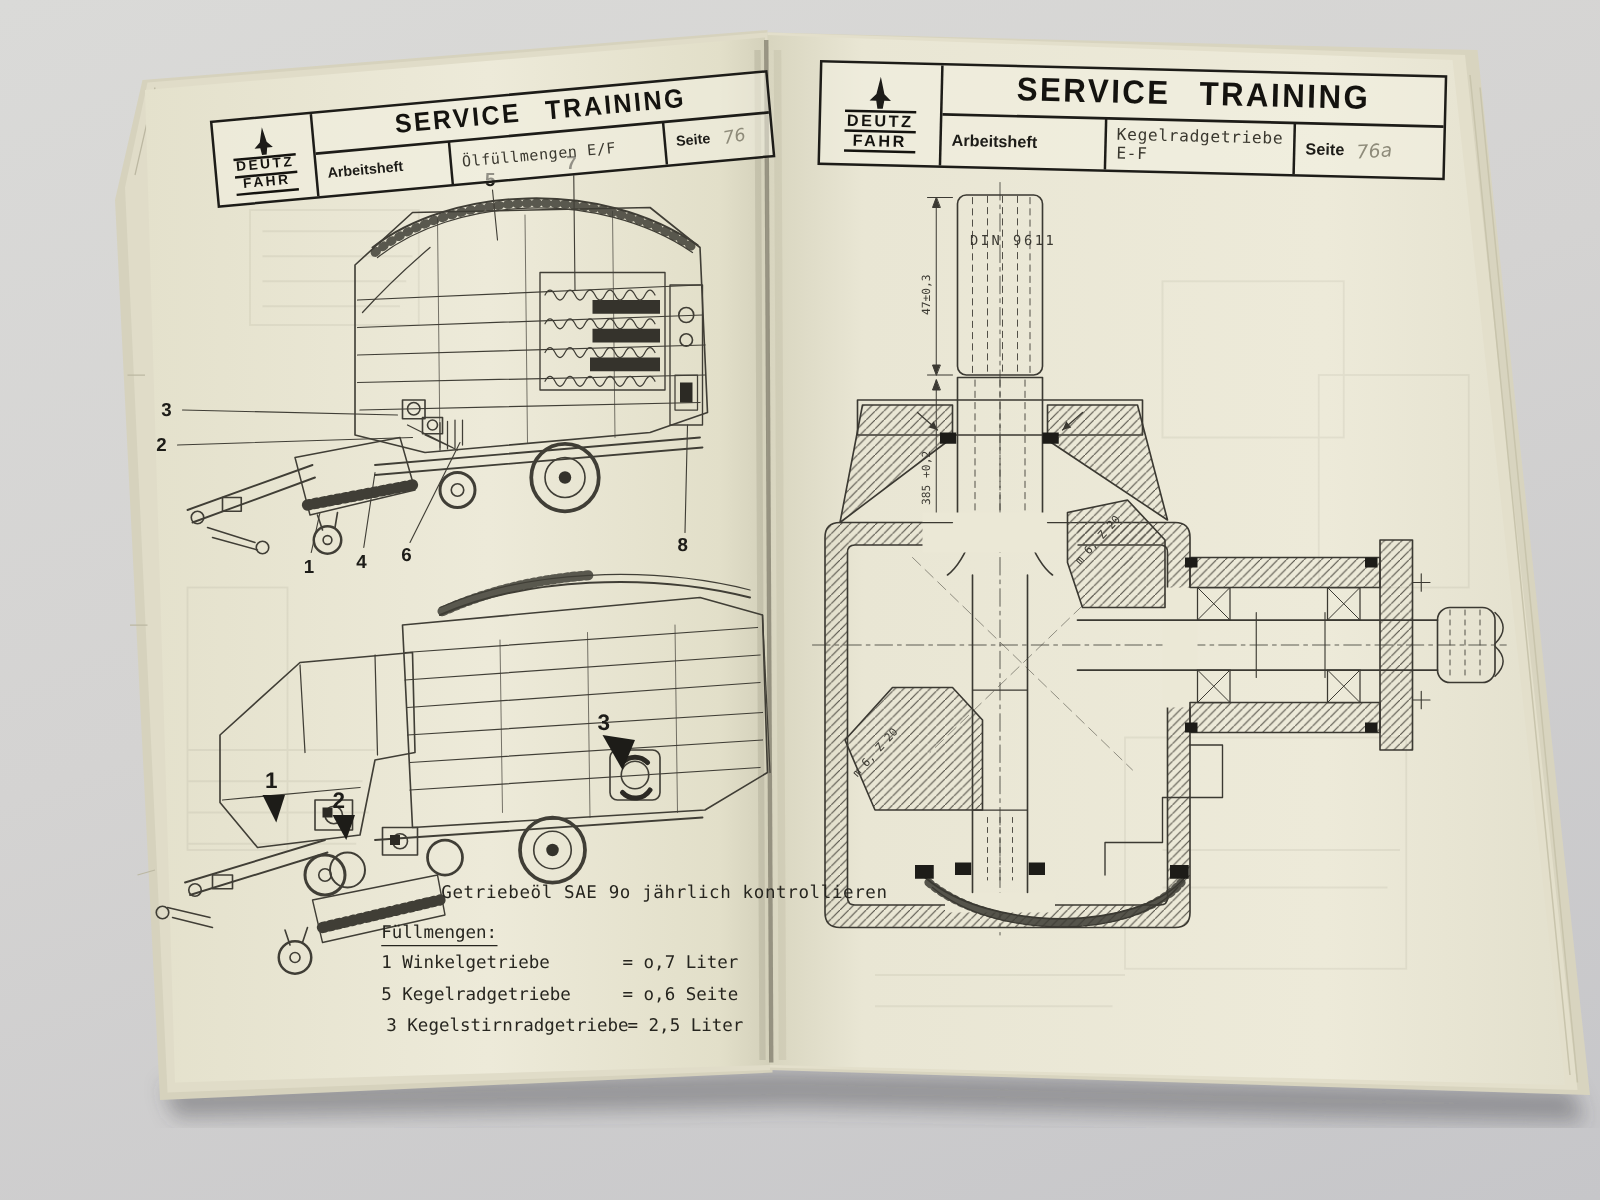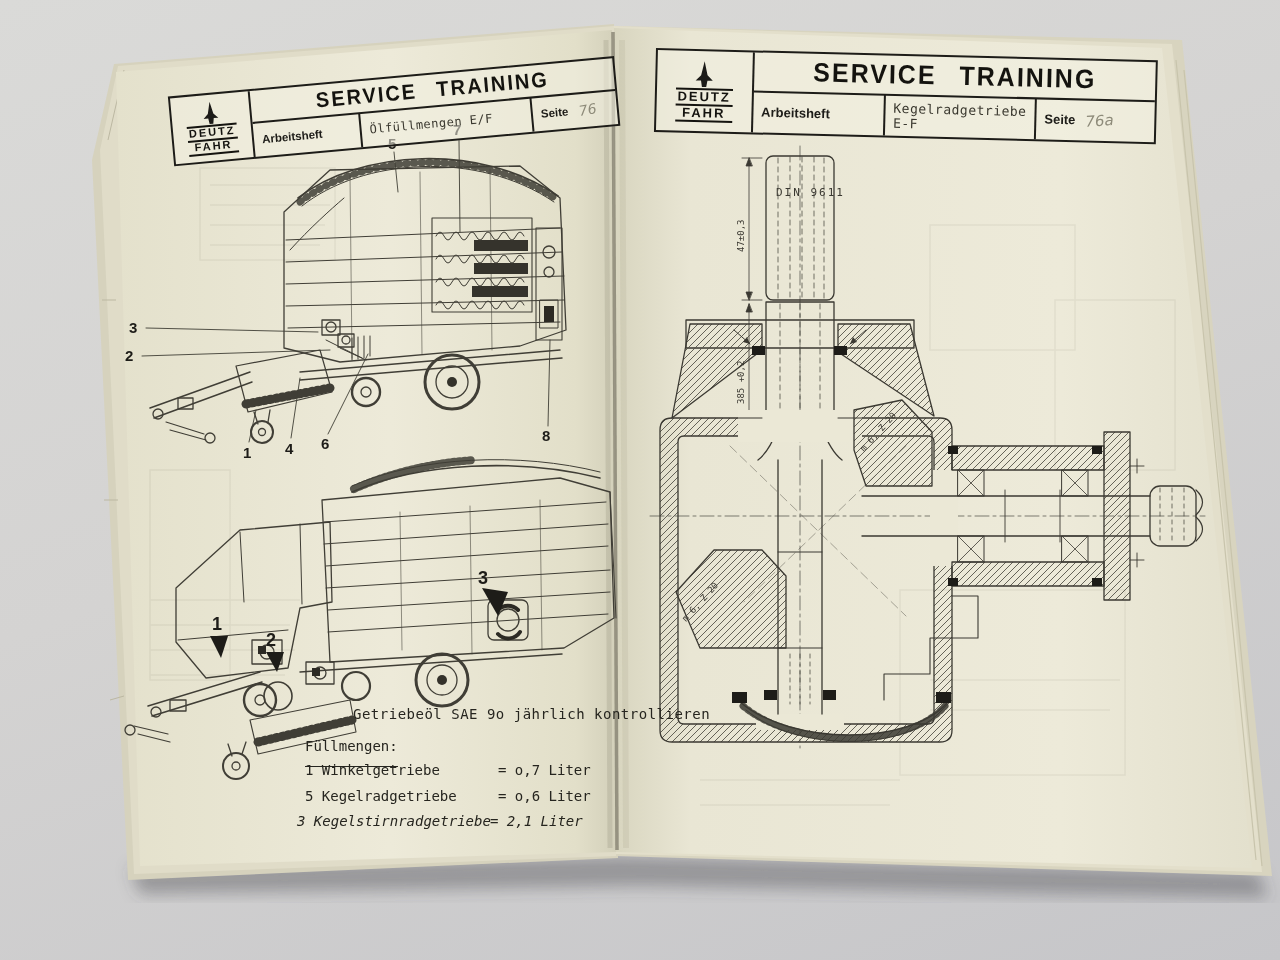--- a/index.html
+++ b/index.html
@@ -39,24 +39,24 @@
   .c-page{font-weight:bold;color:#1d1c18;gap:10px;}
   .hdr-left .c-page{width:84px;font-size:11.5px;}
   .hdr-right .c-page{width:118px;font-size:13px;}
   .pencil{font-family:"DejaVu Sans",sans-serif;font-style:italic;font-weight:normal;
     color:#8e8b7a;transform:rotate(-5deg);}
   .hdr-left .pencil{font-size:14px;}
   .hdr-right .pencil{font-size:15px;}
   
   .typed{position:absolute;font-family:"DejaVu Sans Mono",monospace;color:#26251f;white-space:nowrap;}
   .note{left:305px;top:706px;font-size:14px;letter-spacing:.5px;margin-left:48px;}
-  .fm-head{left:305px;top:738px;font-size:14px;border-bottom:1.5px solid #26251f;padding-bottom:12px;}
+  .fm-head{left:305px;top:738px;font-size:14px;border-bottom:1.5px solid #26251f;padding-bottom:2px;}
   .fm-row{font-size:14px;display:flex;justify-content:space-between;}
   .fm-row .it{display:inline-block;width:193px;}
-  .r0{left:305px;top:762px;} .r1{left:305px;top:788px;} .r2{left:297px;top:813px;font-style:italic;}
+  .r0{left:305px;top:762px;} .r1{left:305px;top:788px;} .r2{left:309px;top:813px;}
 </style>
 </head>
 <body>
 
 <div class="scene">
 
 <svg class="art" width="1280" height="960" viewBox="0 0 1280 960">
   <defs>
     <pattern id="hatch" patternUnits="userSpaceOnUse" width="7" height="7">
       <path d="M0,7 L7,0" stroke="#56534a" stroke-width=".9" fill="none"></path>
@@ -373,20 +373,20 @@
 </div>
 
 <div class="typed note">Getriebeöl SAE 9o jährlich kontrollieren</div>
 <div class="typed fm-head">Füllmengen:</div>
 <div class="typed fm-row r0">
   <span class="it">1 Winkelgetriebe</span>
   <span class="val">= o,7 Liter</span>
 </div>
 <div class="typed fm-row r1">
   <span class="it">5 Kegelradgetriebe</span>
-  <span class="val">= o,6 Liter</span>
+  <span class="val">= o,6 Seite</span>
 </div>
 <div class="typed fm-row r2">
   <span class="it">3 Kegelstirnradgetriebe</span>
-  <span class="val">= 2,1 Liter</span>
+  <span class="val">= 2,5 Liter</span>
 </div>
 
 </div>
 
 </body></html>

